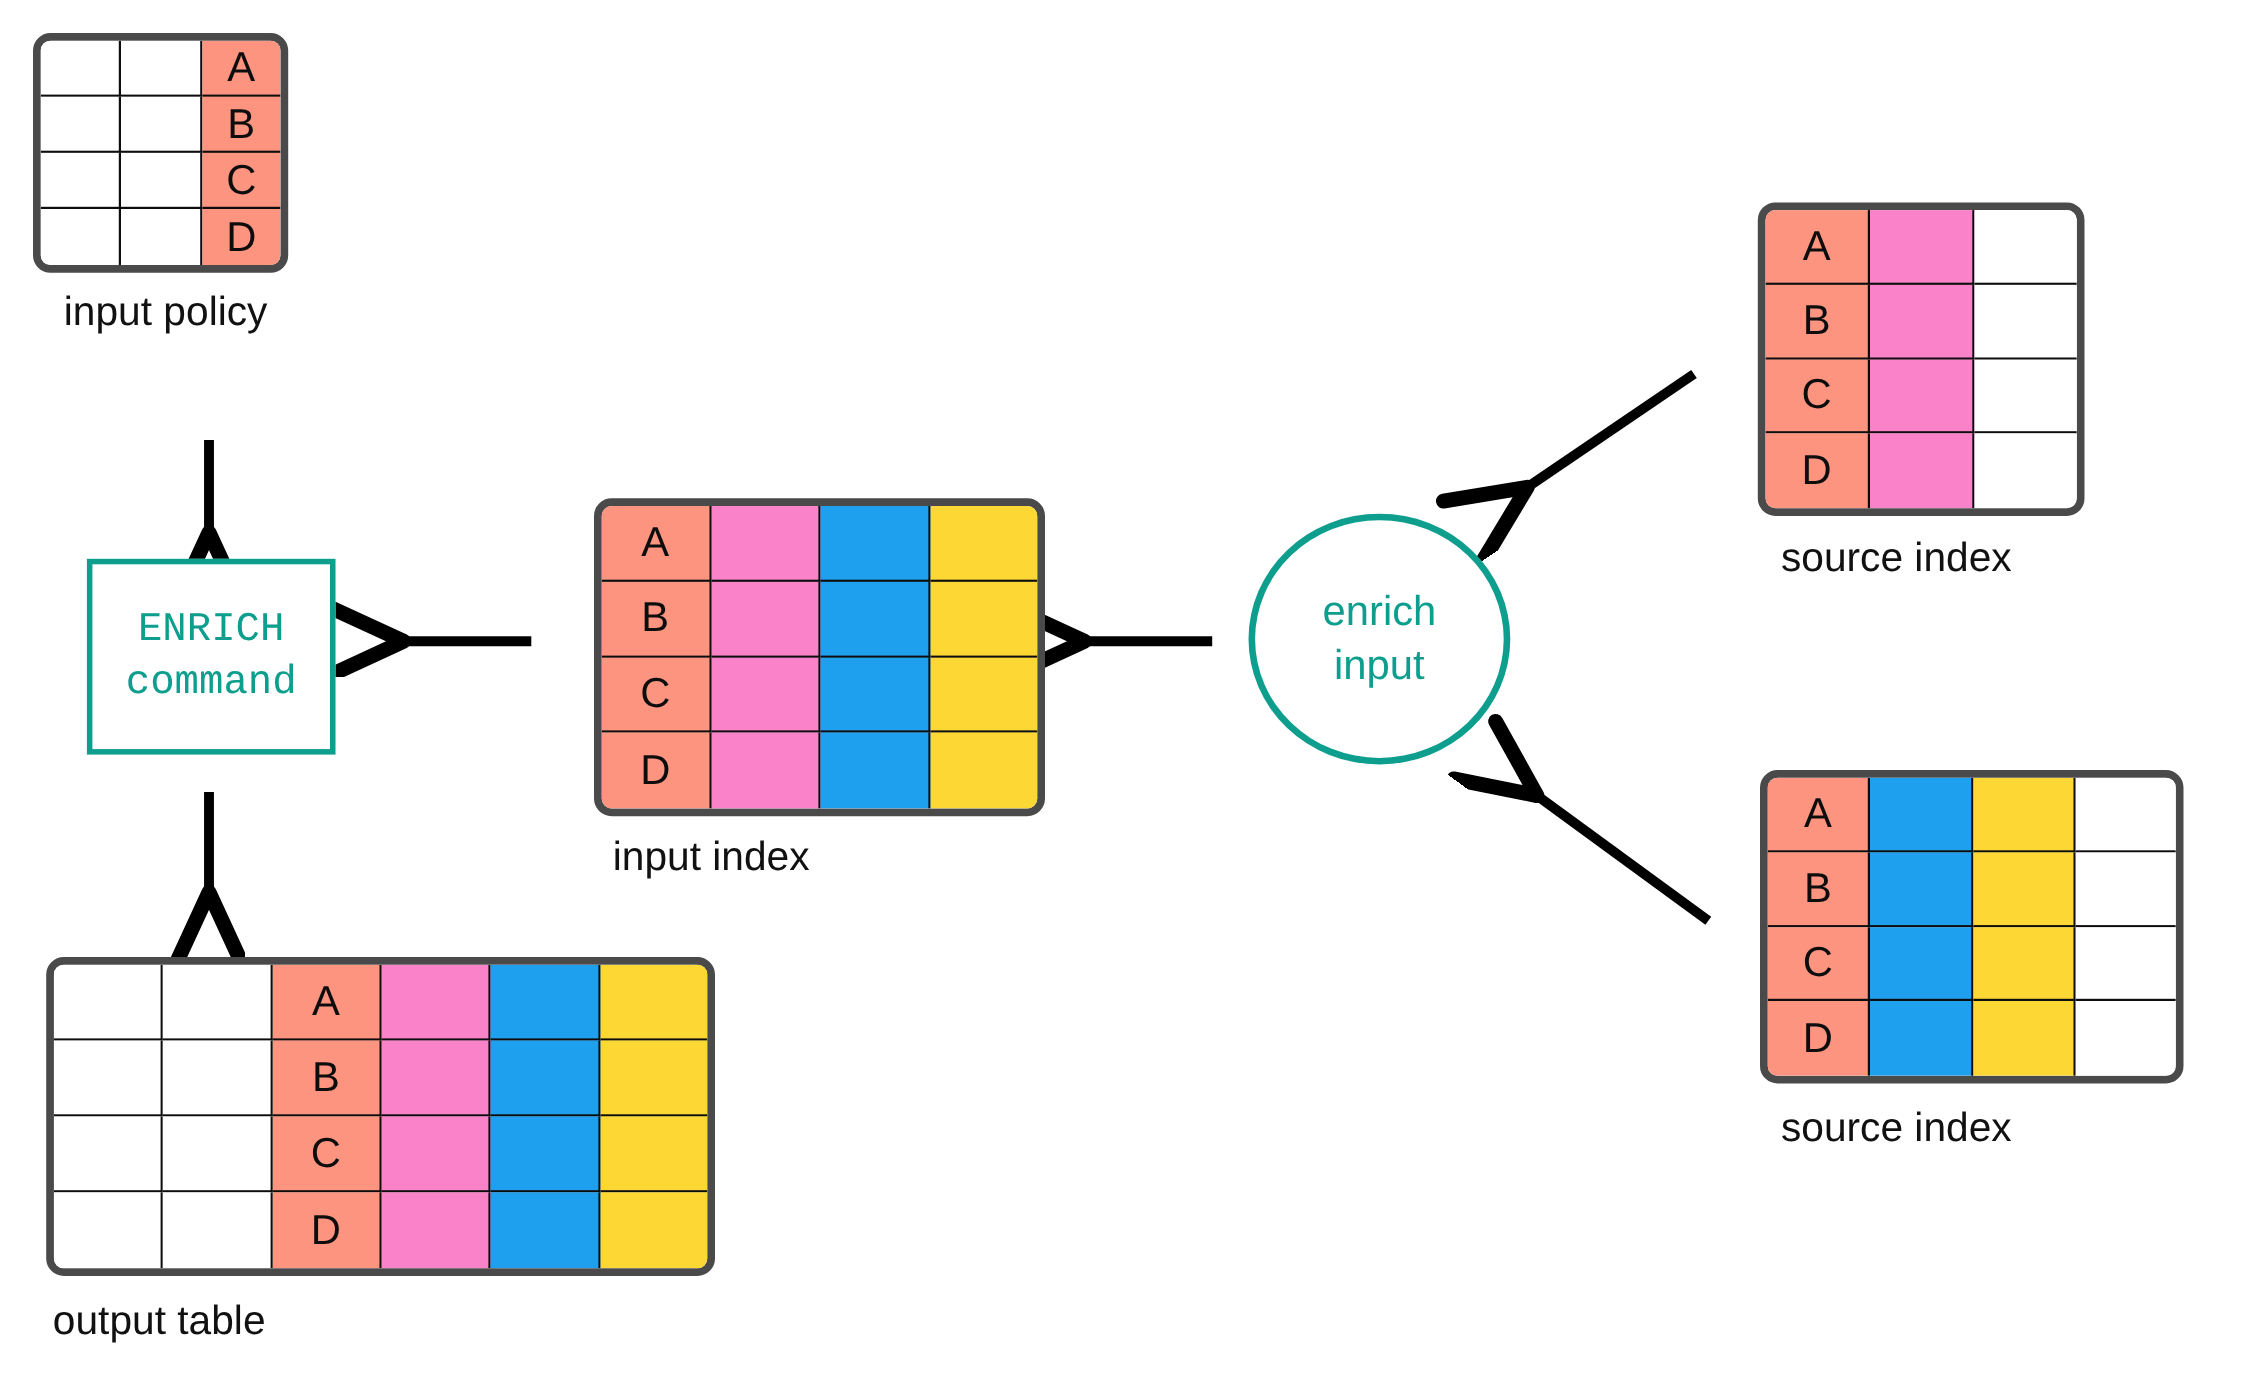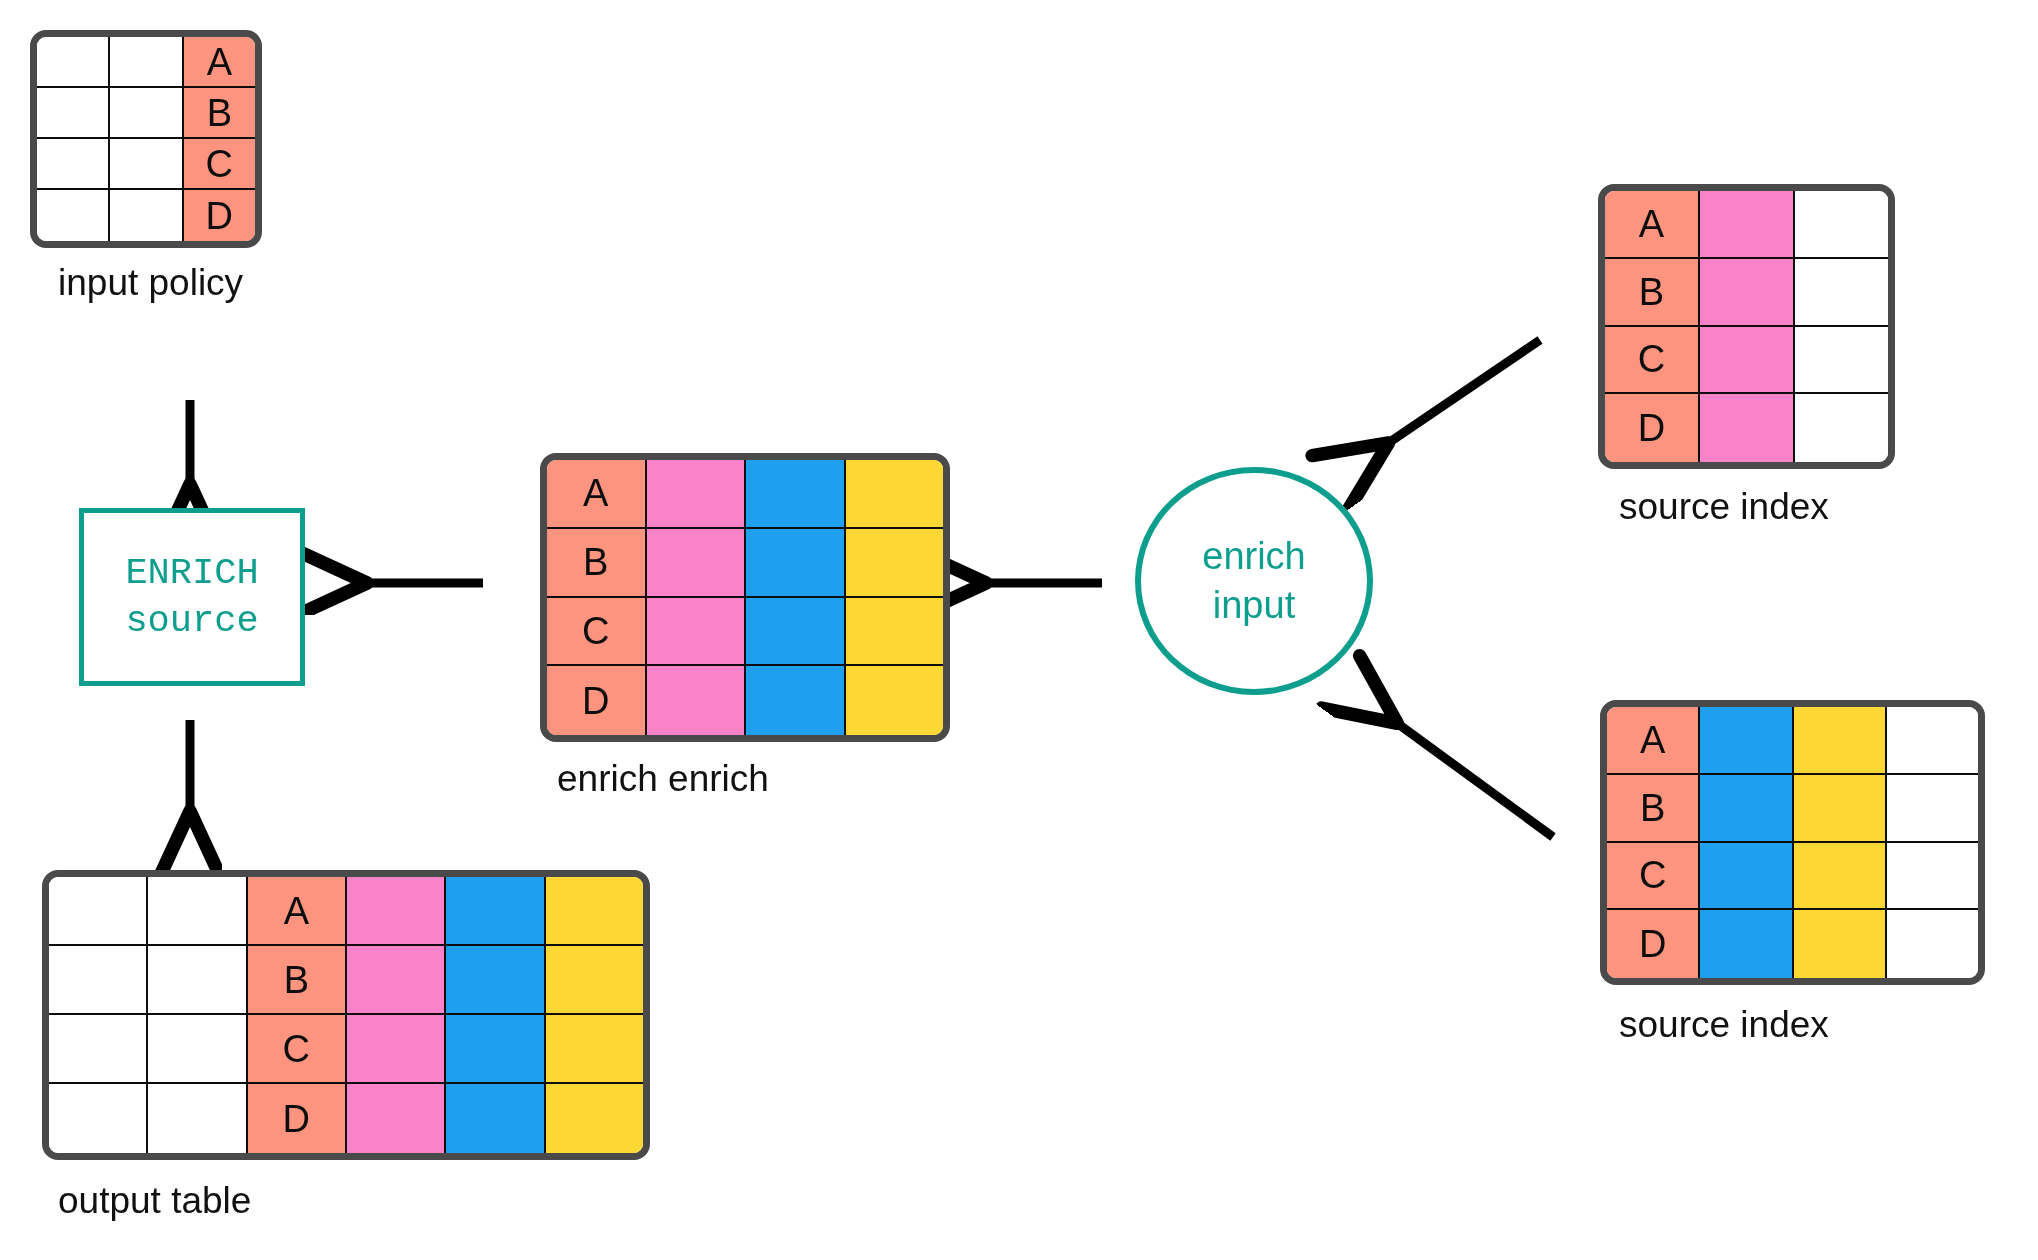--- a/index.html
+++ b/index.html
@@ -156,21 +156,21 @@
     <div class="trow">
       <div class="tcell" style="background:#FFFFFF;"></div>
       <div class="tcell" style="background:#FFFFFF;"></div>
       <div class="tcell" style="background:#FC9480;">D</div>
     </div>
   </div>
   <div class="caption" style="left:58px; top:264px;">input policy</div>
 
   <div class="cmd-box" style="left:79px; top:508px; width:226px; height:178px;">
     <div class="cmd-line">ENRICH</div>
-    <div class="cmd-line">source</div>
+    <div class="cmd-line">command</div>
   </div>
 
   <div class="table-box" style="left:540px; top:453px; width:410px; height:289px;">
     <div class="trow">
       <div class="tcell" style="background:#FC9480;">A</div>
       <div class="tcell" style="background:#F982C9;"></div>
       <div class="tcell" style="background:#1FA0EF;"></div>
       <div class="tcell" style="background:#FDD835;"></div>
     </div>
     <div class="trow">
@@ -185,21 +185,21 @@
       <div class="tcell" style="background:#1FA0EF;"></div>
       <div class="tcell" style="background:#FDD835;"></div>
     </div>
     <div class="trow">
       <div class="tcell" style="background:#FC9480;">D</div>
       <div class="tcell" style="background:#F982C9;"></div>
       <div class="tcell" style="background:#1FA0EF;"></div>
       <div class="tcell" style="background:#FDD835;"></div>
     </div>
   </div>
-  <div class="caption" style="left:557px; top:760px;">enrich enrich</div>
+  <div class="caption" style="left:557px; top:760px;">input index</div>
 
   <div class="policy-circle" style="left:1135px; top:467px; width:238px; height:228px;">
     <div class="policy-line">enrich</div>
     <div class="policy-line">input</div>
   </div>
 
   <div class="table-box" style="left:1598px; top:184px; width:297px; height:285px;">
     <div class="trow">
       <div class="tcell" style="background:#FC9480;">A</div>
       <div class="tcell" style="background:#F982C9;"></div>
@@ -278,15 +278,15 @@
     </div>
     <div class="trow">
       <div class="tcell" style="background:#FFFFFF;"></div>
       <div class="tcell" style="background:#FFFFFF;"></div>
       <div class="tcell" style="background:#FC9480;">D</div>
       <div class="tcell" style="background:#F982C9;"></div>
       <div class="tcell" style="background:#1FA0EF;"></div>
       <div class="tcell" style="background:#FDD835;"></div>
     </div>
   </div>
-  <div class="caption" style="left:58px; top:1182px;">output table</div>
+  <div class="caption" style="left:48px; top:1182px;">output table</div>
 
 </div>
 
 </body></html>

